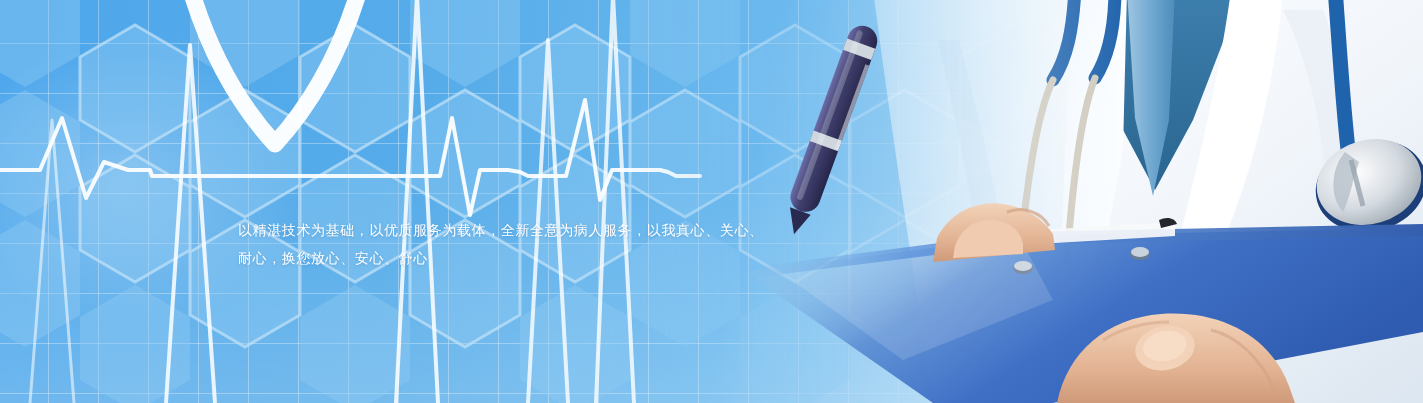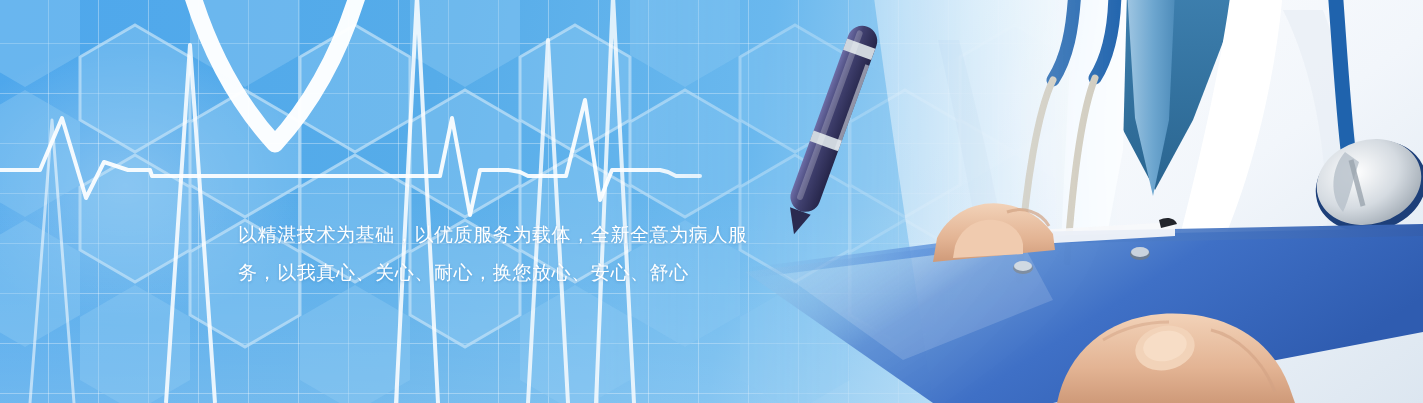--- a/index.html
+++ b/index.html
@@ -63,21 +63,21 @@
     font-weight:bold;
     color:#ffffff;
     letter-spacing:2px;
     line-height:1.08;
     margin:0;
     text-shadow:0 2px 5px rgba(30,90,150,.30);
     white-space:nowrap;
   }
   .sub{
     margin:26px 0 0 2px;
-    font-size:19px;
+    font-size:14px;
     line-height:2.0;
     color:#ffffff;
     letter-spacing:.6px;
     text-shadow:0 1px 3px rgba(30,90,150,.28);
     max-width:530px;
   }
 </style>
 </head>
 <body>
 

